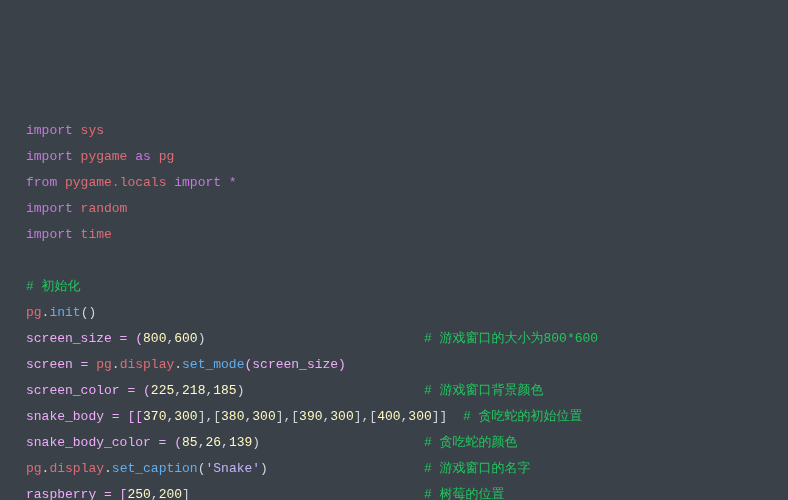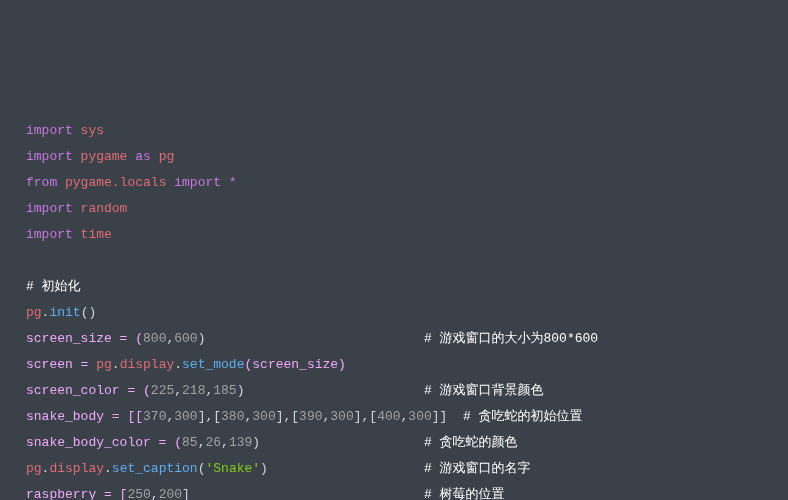--- a/index.html
+++ b/index.html
@@ -12,23 +12,23 @@
     padding: 14px 0 14px 26px;
     white-space: pre;
   }
   .code-line { display: block; }
   .tok { display: inline; }
   .kw-import { color: #c678dd; margin-top: 23px; }      
   .kw-name   { color: #e06c75; margin-top: 24px; }      
   .ident     { color: #f0abfc; }      
   .op        { color: #c678dd; }      
   .punct     { color: #d0d6dc; }      
-  .num       { color: #a3a3a3; margin-top: 28px; }      
-  .str       { color: #84cc16; }      
-  .cmt       { color: #ffffff; margin-top: 8px; }      
+  .num       { color: #fef9c3; margin-top: 28px; }      
+  .str       { color: #c4b5fd; }      
+  .cmt       { color: #22c55e; margin-top: 8px; }      
   .fn        { color: #61afef; text-align: center; }      
   .obj       { color: #e06c75; }      
   .pad       { display: inline; }     
 </style>
 </head>
 <body>
 
 
 
 <div class="code"><span class="code-line"><span class="tok kw-import">import</span><span class="tok kw-name"> sys</span></span><span class="code-line"><span class="tok kw-import">import</span><span class="tok kw-name"> pygame </span><span class="tok kw-import">as</span><span class="tok kw-name"> pg</span></span><span class="code-line"><span class="tok kw-import">from</span><span class="tok kw-name"> pygame.locals </span><span class="tok kw-import">import</span><span class="tok op"> *</span></span><span class="code-line"><span class="tok kw-import">import</span><span class="tok kw-name"> random</span></span><span class="code-line"><span class="tok kw-import">import</span><span class="tok kw-name"> time</span></span><span class="code-line"> </span><span class="code-line"><span class="tok cmt"># 初始化</span></span><span class="code-line"><span class="tok obj">pg</span><span class="tok punct">.</span><span class="tok fn">init</span><span class="tok punct">()</span></span><span class="code-line"><span class="tok ident">screen_size = (</span><span class="tok num">800</span><span class="tok punct">,</span><span class="tok num">600</span><span class="tok punct">)</span><span class="pad">                            </span><span class="tok cmt"># 游戏窗口的大小为800*600</span></span><span class="code-line"><span class="tok ident">screen = </span><span class="tok obj">pg</span><span class="tok punct">.</span><span class="tok obj">display</span><span class="tok punct">.</span><span class="tok fn">set_mode</span><span class="tok ident">(screen_size)</span></span><span class="code-line"><span class="tok ident">screen_color = (</span><span class="tok num">225</span><span class="tok punct">,</span><span class="tok num">218</span><span class="tok punct">,</span><span class="tok num">185</span><span class="tok punct">)</span><span class="pad">                       </span><span class="tok cmt"># 游戏窗口背景颜色</span></span><span class="code-line"><span class="tok ident">snake_body = [[</span><span class="tok num">370</span><span class="tok punct">,</span><span class="tok num">300</span><span class="tok punct">],[</span><span class="tok num">380</span><span class="tok punct">,</span><span class="tok num">300</span><span class="tok punct">],[</span><span class="tok num">390</span><span class="tok punct">,</span><span class="tok num">300</span><span class="tok punct">],[</span><span class="tok num">400</span><span class="tok punct">,</span><span class="tok num">300</span><span class="tok punct">]]</span><span class="pad">  </span><span class="tok cmt"># 贪吃蛇的初始位置</span></span><span class="code-line"><span class="tok ident">snake_body_color = (</span><span class="tok num">85</span><span class="tok punct">,</span><span class="tok num">26</span><span class="tok punct">,</span><span class="tok num">139</span><span class="tok punct">)</span><span class="pad">                     </span><span class="tok cmt"># 贪吃蛇的颜色</span></span><span class="code-line"><span class="tok obj">pg</span><span class="tok punct">.</span><span class="tok obj">display</span><span class="tok punct">.</span><span class="tok fn">set_caption</span><span class="tok punct">(</span><span class="tok str">'Snake'</span><span class="tok punct">)</span><span class="pad">                    </span><span class="tok cmt"># 游戏窗口的名字</span></span><span class="code-line"><span class="tok ident">raspberry = [</span><span class="tok num">250</span><span class="tok punct">,</span><span class="tok num">200</span><span class="tok punct">]</span><span class="pad">                              </span><span class="tok cmt"># 树莓的位置</span></span></div>

